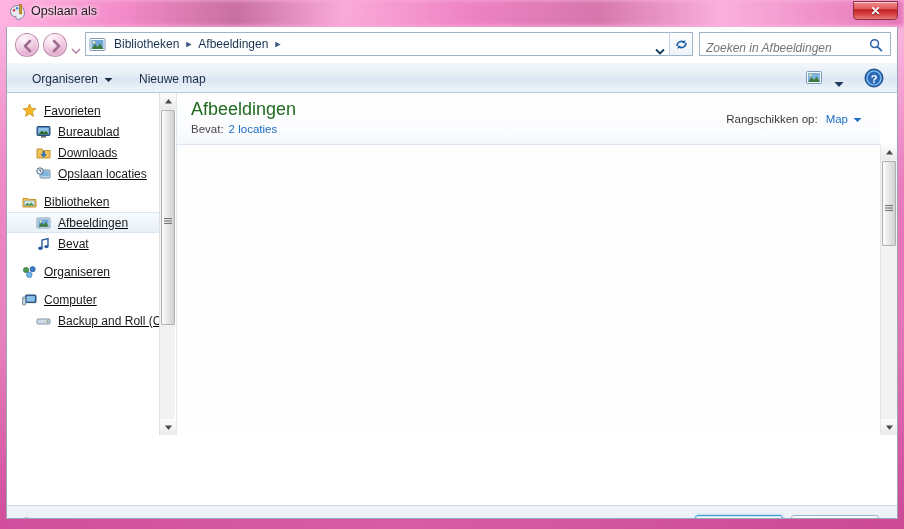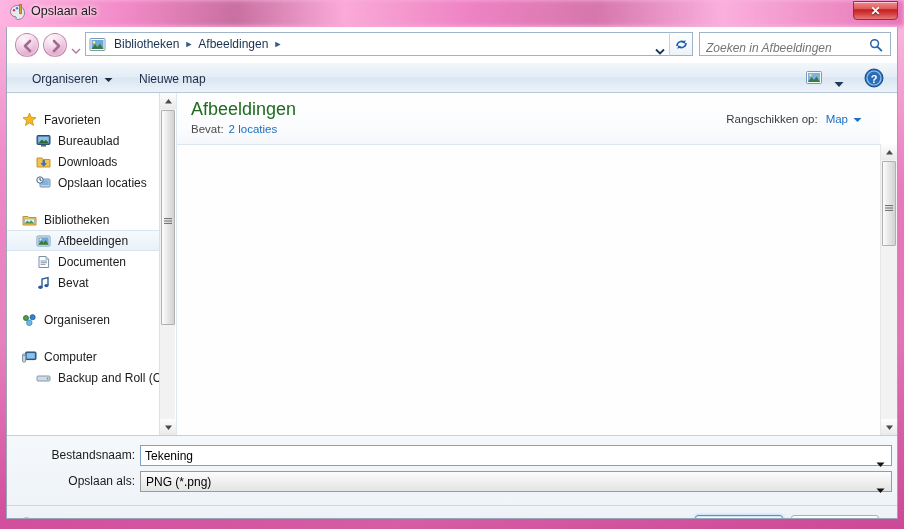--- a/index.html
+++ b/index.html
@@ -150,21 +150,21 @@
   #tb-help {
     position:absolute; right:13px; top:5px; width:20px; height:20px; cursor:pointer;
   }
 
   
   #navpane {
     position:absolute; left:0; top:66px; width:152px; height:342px;
     background:#fff;
     overflow:hidden;
   }
-  .navgroup { margin-top:16px; }
+  .navgroup { margin-top:7px;text-decoration:underline; }
   .navrow {
     display:flex; align-items:center; height:21px;
     padding-left:14px; font-size:12px; color:#1b1b1b;
     cursor:pointer; white-space:nowrap;
   }
   .navrow.child { padding-left:28px; }
   .navrow.selected {
     background:linear-gradient(180deg,#f6fafd,#e8f1f9);
     border-top:1px solid #d9e6f2; border-bottom:1px solid #d9e6f2;
   }
@@ -458,30 +458,20 @@
               <rect x="2.3" y="3.3" width="10.4" height="7.4" fill="#6fa8d8"></rect>
               <path d="M2.3 10.7 L5.6 6.4 L7.7 8.8 L9.7 6.1 L12.7 10.7 Z" fill="#3d7a3d"></path>
               <circle cx="4.6" cy="5.4" r="1.1" fill="#ffe9a0"></circle>
             </svg>
           </span>
           <span>Afbeeldingen</span>
         </div>
         <div class="navrow child">
           <span class="ic">
             <svg width="15" height="14" viewBox="0 0 15 14">
-              <path d="M3 1.5 L10 1.5 L12.6 4.2 L12.6 12.5 L3 12.5 Z" fill="#fbfcfe" stroke="#7a90a8"></path>
-              <path d="M10 1.5 L10 4.2 L12.6 4.2" fill="#dde6ef" stroke="#7a90a8" stroke-width=".8"></path>
-              <path d="M4.6 6 H11 M4.6 7.7 H11 M4.6 9.4 H9.4" stroke="#6a8098" stroke-width=".8"></path>
-            </svg>
-          </span>
-          <span>Documenten</span>
-        </div>
-        <div class="navrow child">
-          <span class="ic">
-            <svg width="15" height="14" viewBox="0 0 15 14">
               <path d="M6 11 L6 3 L12 1.6 L12 9.4" fill="none" stroke="#2a5a9c" stroke-width="1.4"></path>
               <ellipse cx="4.4" cy="11.2" rx="2.2" ry="1.7" fill="#2a5a9c"></ellipse>
               <ellipse cx="10.4" cy="9.6" rx="2.1" ry="1.6" fill="#2a5a9c"></ellipse>
             </svg>
           </span>
           <span>Bevat</span>
         </div>
       </div>
 
       <div class="navgroup">
@@ -575,41 +565,20 @@
           </span>
         </div>
         <div class="sbbtn" style="bottom:0">
           <svg width="7" height="5" viewBox="0 0 7 5">
               <path d="M3.5 5 L0 0.5 L7 0.5 Z" fill="#4a4a4a"></path>
             </svg>
         </div>
       </div>
     </div>
 
-    <div id="formarea">
-      <div class="flabel" id="lbl-name">Bestandsnaam:</div>
-      <div id="field-name">
-        <input type="text" value="Tekening" style="">
-        <span class="combocaret">
-          <svg width="9" height="6" viewBox="0 0 9 6">
-              <path d="M0.5 0.6 L4.5 5 L8.5 0.6" fill="#111"></path>
-            </svg>
-        </span>
-      </div>
-
-      <div class="flabel" id="lbl-type">Opslaan als:</div>
-      <div id="field-type">
-        <span class="val">PNG (*.png)</span>
-        <span class="combocaret">
-          <svg width="9" height="6" viewBox="0 0 9 6">
-              <path d="M0.5 0.6 L4.5 5 L8.5 0.6" fill="#111"></path>
-            </svg>
-        </span>
-      </div>
-    </div>
 
     <div id="footer">
       <div id="hidefolders">
         <span class="ic">
           <svg width="15" height="15" viewBox="0 0 15 15">
             <circle cx="7.5" cy="7.5" r="6.6" fill="#e8eef4" stroke="#7f93a8"></circle>
             <path d="M4.3 9 L7.5 5.4 L10.7 9 Z" fill="#3a5a7a"></path>
           </svg>
         </span>
 

